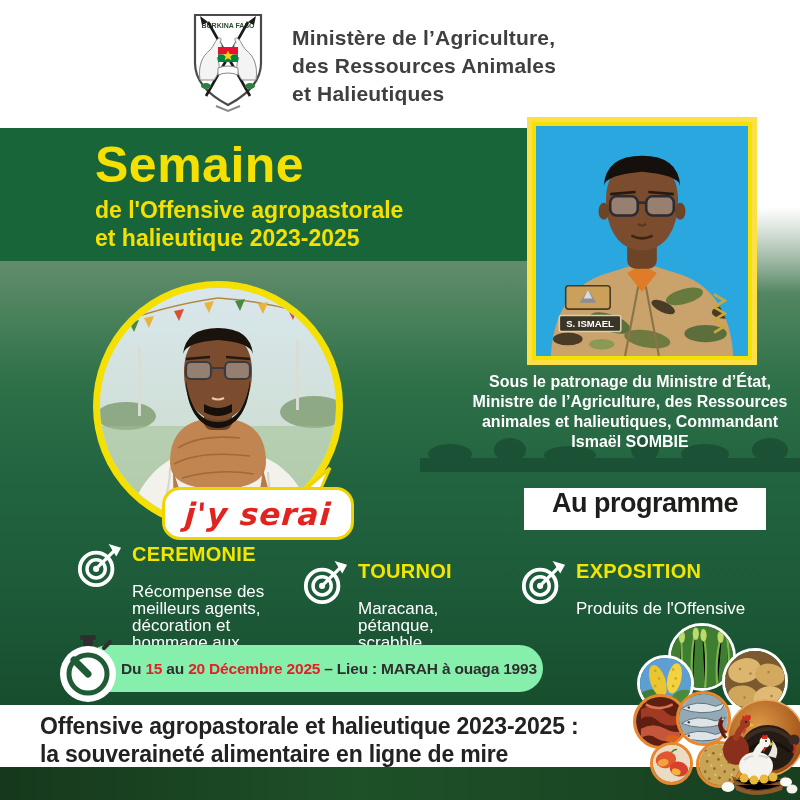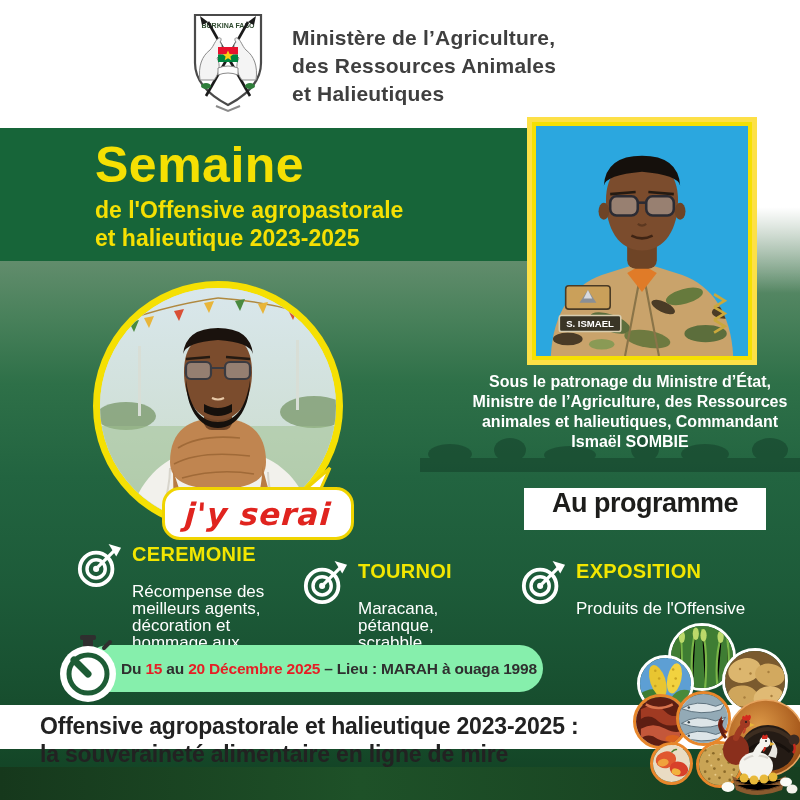--- a/index.html
+++ b/index.html
@@ -54,21 +54,21 @@
   .prog-desc{color:#ffffff;font-size:17px;line-height:17px;margin-top:17px;}
 
   
   .pill{left:85px;top:645px;width:458px;height:47px;background:#86efac;border-radius:24px;
         z-index:8;display:flex;align-items:center;padding-left:36px;box-sizing:border-box;}
   .pill .t{color:#2f2f2f;font-size:15.5px;font-weight:800;letter-spacing:-.2px;white-space:pre;}
   .pill .red{color:#e61e25;}
   .stopwatch{left:56px;top:634px;z-index:9;}
 
   
-  .footer{left:0;top:705px;width:800px;height:44px;background:#ffffff;z-index:5;
+  .footer{left:0;top:705px;width:800px;height:62px;background:#ffffff;z-index:5;
           padding:7px 0 4px 40px;box-sizing:border-box;}
   .footer div{color:#222222;font-size:23px;font-weight:800;line-height:28px;letter-spacing:-.2px;}
   .bottomstrip{left:0;top:767px;width:800px;height:33px;z-index:5;
                background:linear-gradient(90deg,#16381c,#1e5128 45%,#173f20);}
 
   
   .food{border-radius:50%;overflow:hidden;box-sizing:border-box;}
   .food svg{display:block;width:100%;height:100%;}
 </style>
 </head>
@@ -286,21 +286,21 @@
       <div class="prog-title">EXPOSITION</div>
       <div class="prog-desc" style="width:180px;">Produits de l'Offensive</div>
     </div>
   </div>
 
   <div class="abs pill">
     <span class="t">Du </span>
       <span class="t red">15</span>
       <span class="t"> au </span>
       <span class="t red">20 Décembre 2025</span>
-      <span class="t"> – Lieu : MARAH à ouaga 1998</span>
+      <span class="t"> – Lieu : MARAH à ouaga 1993</span>
   </div>
   <svg class="abs stopwatch" width="64" height="72" viewBox="0 0 64 72">
     <rect x="24" y="1" width="16" height="5" rx="2" fill="#2f2f2f"></rect>
     <rect x="27" y="5" width="10" height="8" fill="#2f2f2f"></rect>
     <line x1="48" y1="14" x2="54" y2="8" stroke="#2f2f2f" stroke-width="4" stroke-linecap="round"></line>
     <circle cx="32" cy="40" r="28" fill="#ffffff"></circle>
     <circle cx="32" cy="40" r="19" fill="#ffffff" stroke="#1d5c35" stroke-width="5"></circle>
     <path d="M32,40 L18,26" stroke="#1d5c35" stroke-width="7" stroke-linecap="round"></path>
   </svg>
 

